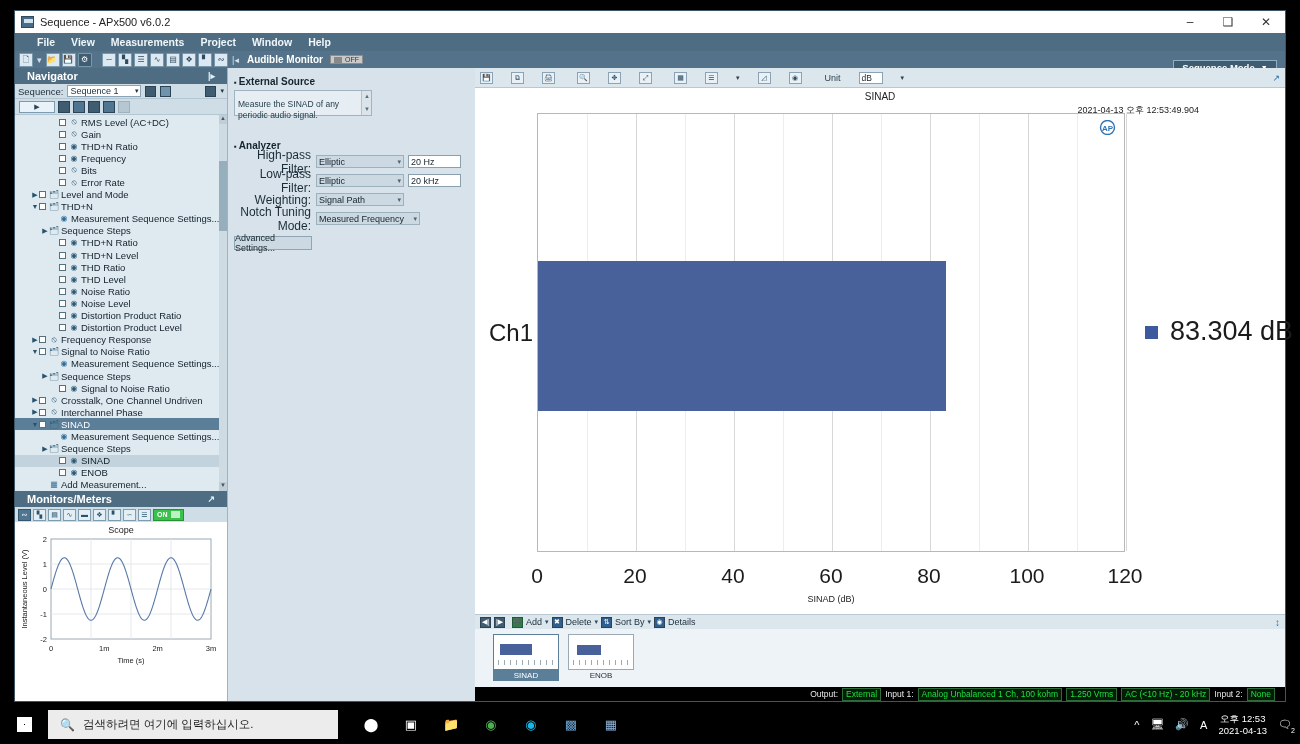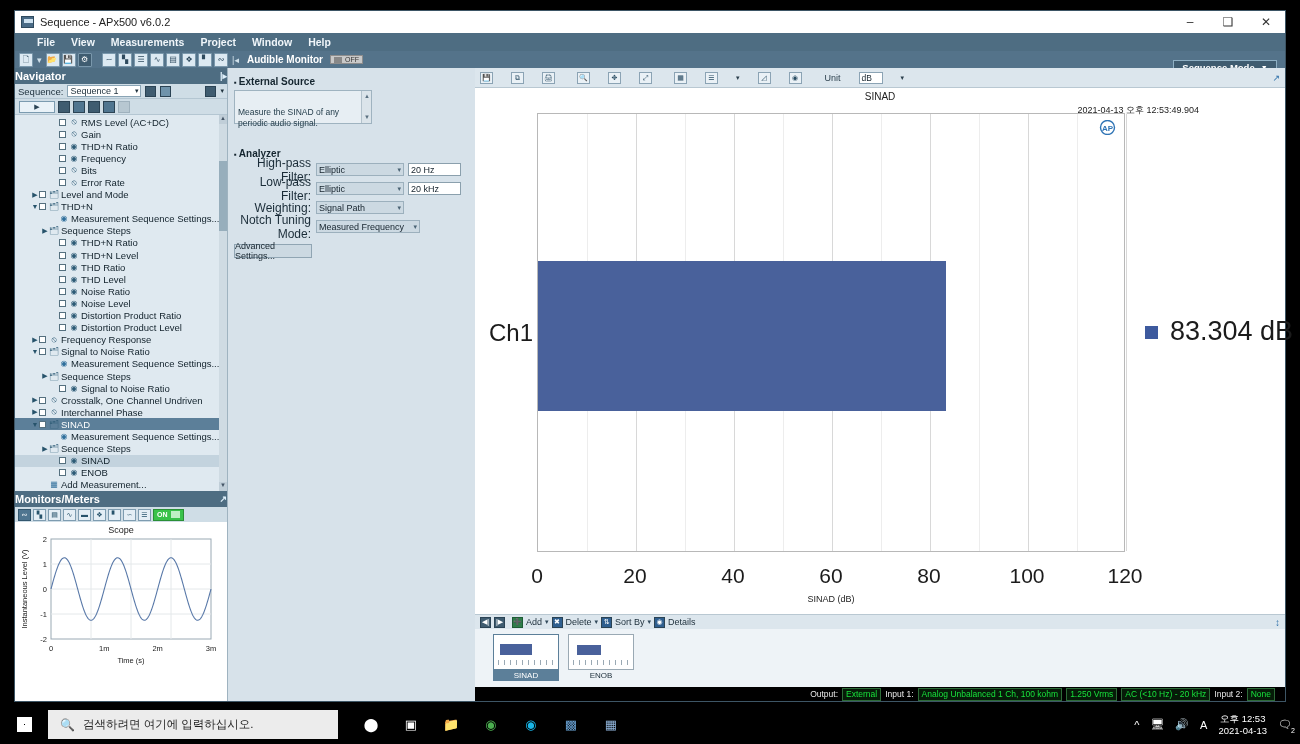--- a/index.html
+++ b/index.html
@@ -54,21 +54,21 @@
              background:#3f5c70; border:1px solid #8fb0c4; color:#fff; font-size:9.5px;
              font-weight:bold; display:flex; align-items:center; justify-content:center; gap:6px;}
   #seqmode .carat { font-size:7px; }
 
   
   #content { flex:1; display:flex; min-height:0; position:relative; }
 
   
   #left-col { width: 212px; display:flex; flex-direction:column; background:#5c7a91; }
   .panel-header { height:16px; background:#4e6d82; color:#fff; font-size:11px; font-weight:bold;
-                  display:flex; align-items:center; padding:0 0; justify-content:space-between;}
+                  display:flex; align-items:center; padding:0 12px; justify-content:space-between;}
   .panel-header .hdr-ico { font-size:9px; color:#dff0fb; }
 
   
   #nav-panel { flex:0 0 auto; display:flex; flex-direction:column; height:423px; }
   .seq-row { height:15px; background:#cfdde6; display:flex; align-items:center;
              font-size:9.5px; color:#1d2f3b; padding:0 3px; gap:4px; border-bottom:1px solid #b4c6d2;}
   .seq-row select, .seq-combo { background:#fff; border:1px solid #8aa4b5; font-size:9px; height:12px;
            width:74px; display:flex; align-items:center; padding:0 2px; justify-content:space-between;}
   .mini-ico { width:11px;height:11px;background:#3f5c70;border:1px solid #2b4354;display:inline-block; }
   .nav-tools { height:16px; background:#cfdde6; display:flex; align-items:center; gap:3px; padding:0 4px;
@@ -101,21 +101,21 @@
           padding:0 3px; height:12px; display:flex; align-items:center; gap:3px;}
   .m-on .sw{width:9px;height:7px;background:#bff0c4;display:inline-block;}
   #scope-wrap { flex:1; background:#ffffff; position:relative; }
 
   
   #settings { width: 248px; background:#d7e2ea; border-left:1px solid #9fb3c0; position:relative;
               padding:6px 4px 0 4px; font-size:9.5px; color:#1a2c38; }
   .sec-title { font-weight:bold; font-size:10px; color:#14252f; margin:2px 0 3px 2px; }
   .sec-title .bullet { font-size:8px; margin-right:2px; }
   .desc-box { background:#e7eef3; border:1px solid #9fb3c0; height:26px; width:138px; margin-left:2px;
-              font-size:8.5px; color:#27404e; padding:16px 3px; line-height:1.25; position:relative;}
+              font-size:8.5px; color:#27404e; padding:8px 3px; line-height:1.25; position:relative;}
   .desc-box .sb { position:absolute; right:0; top:0; width:10px; height:100%; background:#dbe4ea;
                   border-left:1px solid #b3c2cc; }
   .desc-box .sb span{position:absolute;left:2px;font-size:6px;color:#5a7080;}
   .field-row { display:flex; align-items:center; height:15px; margin-bottom:4px; }
   .field-label { width:84px; text-align:right; padding-right:5px; font-size:12px; }
   .combo { width:88px; height:13px; background:#ccd9e2; border:1px solid #9cb0bd; font-size:9px;
            display:flex; align-items:center; padding:0 2px; justify-content:space-between; color:#16242e;}
   .combo .cv { font-size:7px; color:#4a6374; }
   .combo.wide { width:104px; }
   .txtbox { width:53px; height:13px; background:#fff; border:1px solid #8ba0ad; font-size:9px;

